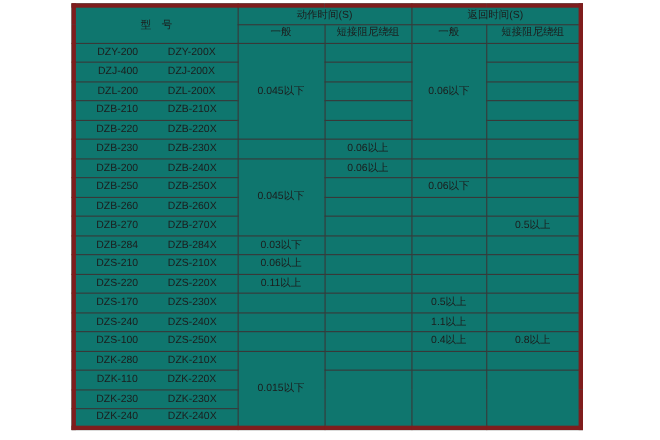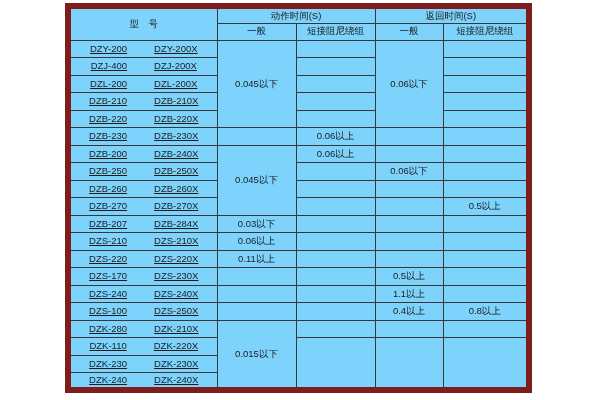--- a/index.html
+++ b/index.html
@@ -14,22 +14,22 @@
   }
   .table-wrap {
     position: absolute;
     left: 65px;
     top: 3px;
   }
   table.spec {
     border-collapse: collapse;
     table-layout: fixed;
     width: 461px;
-    border: 6px solid #7f1d1d;
-    background: #7dd3fc;
+    border: 4px solid #7f1d1d;
+    background: #0f766e;
   }
   table.spec th, table.spec td {
     border: 1px solid #383838;
     padding: 0;
     margin: 0;
     text-align: center;
     vertical-align: middle;
     font-size: 9.5px;
     font-weight: normal;
     line-height: 1.1;
@@ -40,21 +40,20 @@
   thead tr { height: 17px; }
   tbody tr { height: 17.5px; }
   .model-cell {
     white-space: pre;
   }
   .model-pair {
     display: flex;
     justify-content: center;
     align-items: center;
     gap: 27px;
-    text-decoration: underline;
   }
   .model-header { font-size: 10px; white-space: pre; }
 </style>
 </head>
 <body>
 
 <div class="table-wrap">
 <table class="spec">
   <colgroup>
     <col style="width:149px">
@@ -182,21 +181,21 @@
               <span>DZB-270X</span>
             </div>
           </td>
       <td></td>
       <td></td>
       <td>0.5以上</td>
     </tr>
     <tr>
       <td class="model-cell">
             <div class="model-pair">
-              <span>DZB-207</span>
+              <span>DZB-284</span>
               <span>DZB-284X</span>
             </div>
           </td>
       <td>0.03以下</td>
       <td></td>
       <td></td>
       <td></td>
     </tr>
     <tr>
       <td class="model-cell">

